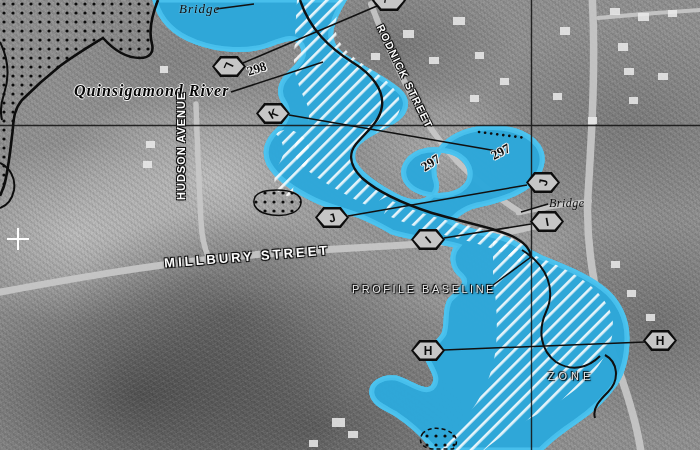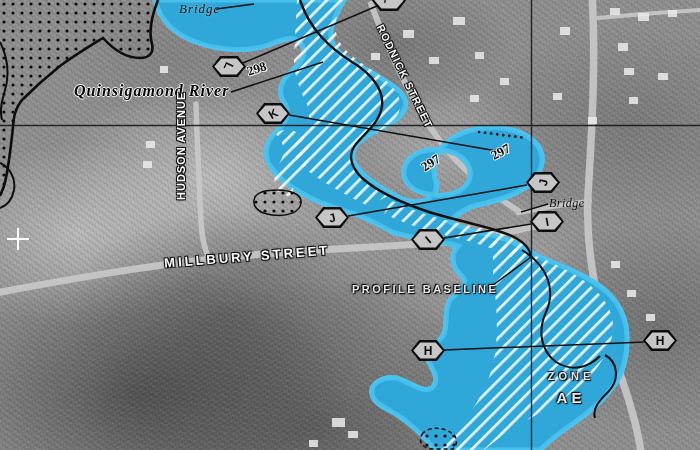--- a/index.html
+++ b/index.html
@@ -29,21 +29,21 @@
   
   .lbl{position:absolute;white-space:nowrap;pointer-events:none;}
   .serif-it{font-family:Liberation Serif, serif;font-style:italic;color:#0c0c0c;
     text-shadow:0 0 2px rgba(255,255,255,.55);}
   .river{font-family:"Liberation Serif",serif;font-style:italic;font-weight:bold;
     font-size:16px;letter-spacing:1px;color:#050505;
     text-shadow:-1px 0 0 rgba(255,255,255,.85),1px 0 0 rgba(255,255,255,.85),
                  0 -1px 0 rgba(255,255,255,.85),0 1px 0 rgba(255,255,255,.85);}
   .street{font-weight:bold;color:#fdfdfd;
     text-shadow:-1px -1px 0 #111,1px -1px 0 #111,-1px 1px 0 #111,1px 1px 0 #111,0 0 3px #000;}
-  .mapnote{font-weight:bold;color:#e6e6e6;
+  .mapnote{font-weight:normal;color:#e6e6e6;
     text-shadow:1px 1px 1px #000,-1px -1px 1px #000,0 0 3px #000;}
   .bfe{font-family:"Liberation Serif",serif;font-weight:bold;font-size:13px;color:#0a0a0a;
     text-shadow:-1px 0 0 #eee,1px 0 0 #eee,0 -1px 0 #eee,0 1px 0 #eee,1px 1px 0 #eee;}
   
   .hex{position:absolute;width:34px;height:21px;
     clip-path:polygon(24% 0,76% 0,100% 50%,76% 100%,24% 100%,0 50%);
     background:#0d0d0d;}
   .hex .in{position:absolute;inset:2.4px;
     clip-path:polygon(24% 0,76% 0,100% 50%,76% 100%,24% 100%,0 50%);
     background:rgba(213,213,213,.93);}
@@ -232,20 +232,19 @@
        letter-spacing:1px;transform:rotate(-90deg)">HUDSON AVENUE</div>
 
   <div class="lbl street" style="left:352px;top:64px;width:100px;text-align:center;font-size:10.5px;
        letter-spacing:1.5px;transform:rotate(64deg)">RODNICK STREET</div>
 
   <div class="lbl street" style="left:164px;top:249px;font-size:13px;letter-spacing:3px;transform:rotate(-4.5deg)">MILLBURY STREET</div>
 
   <div class="lbl mapnote" style="left:352px;top:283px;font-size:11px;letter-spacing:2.5px">PROFILE BASELINE</div>
 
   <div class="lbl mapnote" style="left:531px;top:370px;width:80px;text-align:center;font-size:11px;letter-spacing:4px">ZONE</div>
-  <div class="lbl mapnote" style="left:531px;top:389px;width:80px;text-align:center;font-size:15px;letter-spacing:4px">AE</div>
 
   <div class="lbl bfe" style="left:247px;top:61px;transform:rotate(-18deg)">298</div>
   <div class="lbl bfe" style="left:421px;top:155px;transform:rotate(-33deg)">297</div>
   <div class="lbl bfe" style="left:491px;top:144px;transform:rotate(-28deg)">297</div>
 
   <div class="lbl serif-it" style="left:549px;top:196px;font-size:12px;letter-spacing:0.5px">Bridge</div>
 </div>
 
 </body></html>

